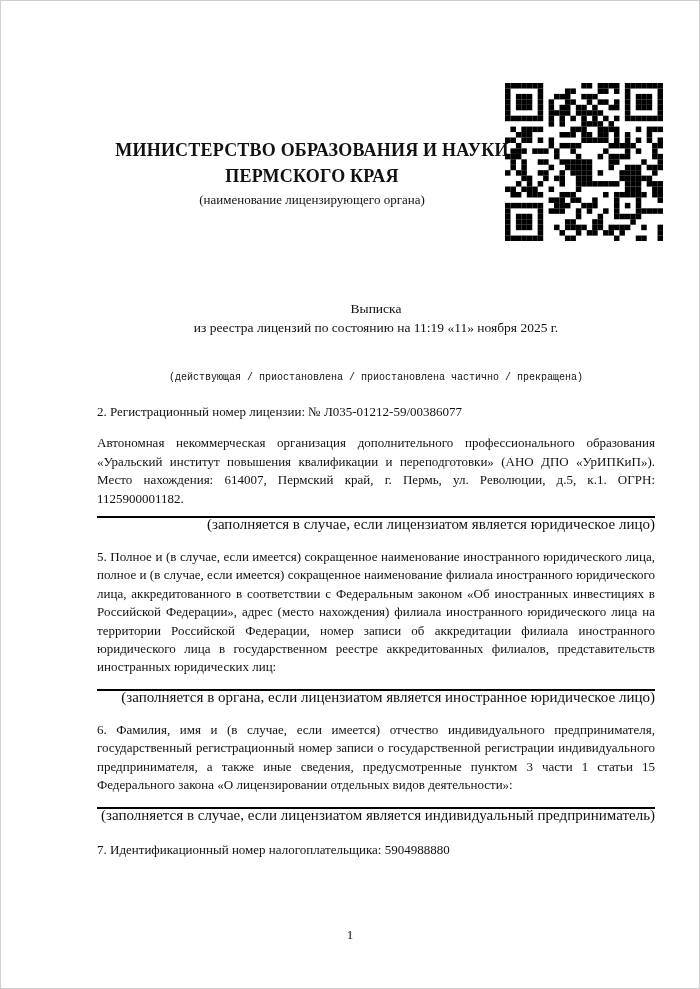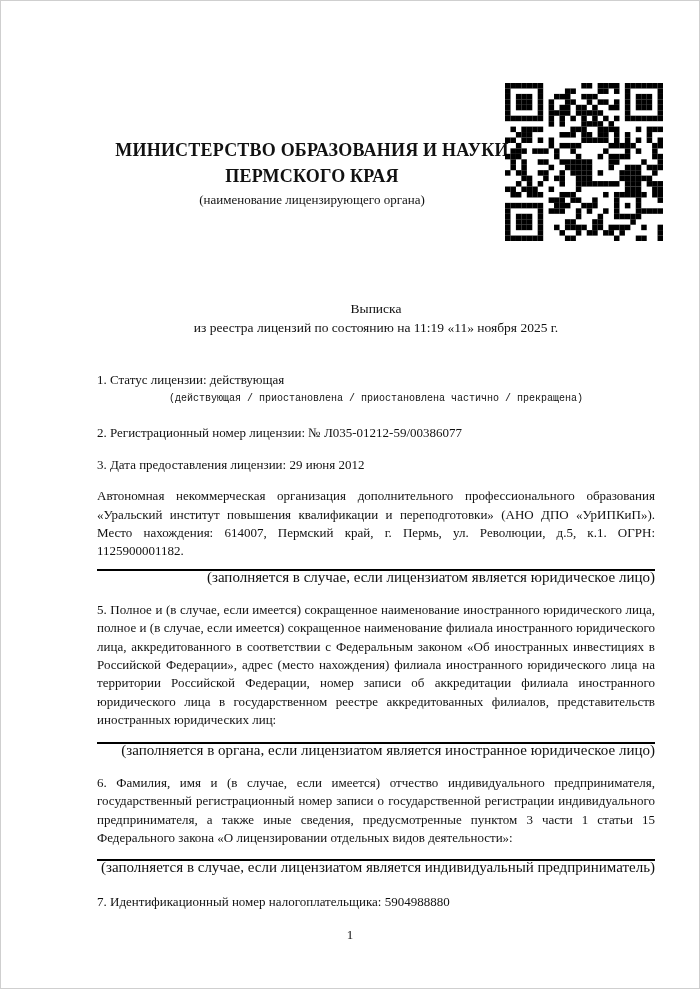--- a/index.html
+++ b/index.html
@@ -472,31 +472,27 @@
       <div class="ministry-line">ПЕРМСКОГО КРАЯ</div>
       <div class="ministry-note">(наименование лицензирующего органа)</div>
     </div>
 
     <div class="doc-title">
       <div>Выписка</div>
       <div>из реестра лицензий по состоянию на 11:19 «11» ноября 2025 г.</div>
     </div>
 
     <div class="item m-top-lg">
-      <p>1. Статус лицензии: действующая</p>
       <div class="inline-note">(действующая / приостановлена / приостановлена частично / прекращена)</div>
     </div>
 
     <div class="item m-top-md">
       <p>2. Регистрационный номер лицензии: № Л035-01212-59/00386077</p>
     </div>
 
-    <div class="item m-top-sm">
-      <p>3. Дата предоставления лицензии: 29 июня 2012</p>
-    </div>
 
     <div class="item m-top-sm">
       <p class="just">Автономная некоммерческая организация дополнительного профессионального образования «Уральский институт повышения квалификации и переподготовки» (АНО ДПО «УрИПКиП»). Место нахождения: 614007, Пермский край, г. Пермь, ул. Революции, д.5, к.1. ОГРН: 1125900001182.</p>
       <hr class="rule">
       <div class="rule-note">(заполняется в случае, если лицензиатом является юридическое лицо)</div>
     </div>
 
     <div class="item m-top-sec">
       <p class="just">5. Полное и (в случае, если имеется) сокращенное наименование иностранного юридического лица, полное и (в случае, если имеется) сокращенное наименование филиала иностранного юридического лица, аккредитованного в соответствии с Федеральным законом «Об иностранных инвестициях в Российской Федерации», адрес (место нахождения) филиала иностранного юридического лица на территории Российской Федерации, номер записи об аккредитации филиала иностранного юридического лица в государственном реестре аккредитованных филиалов, представительств иностранных юридических лиц:</p>
       <p class="just"></p>

